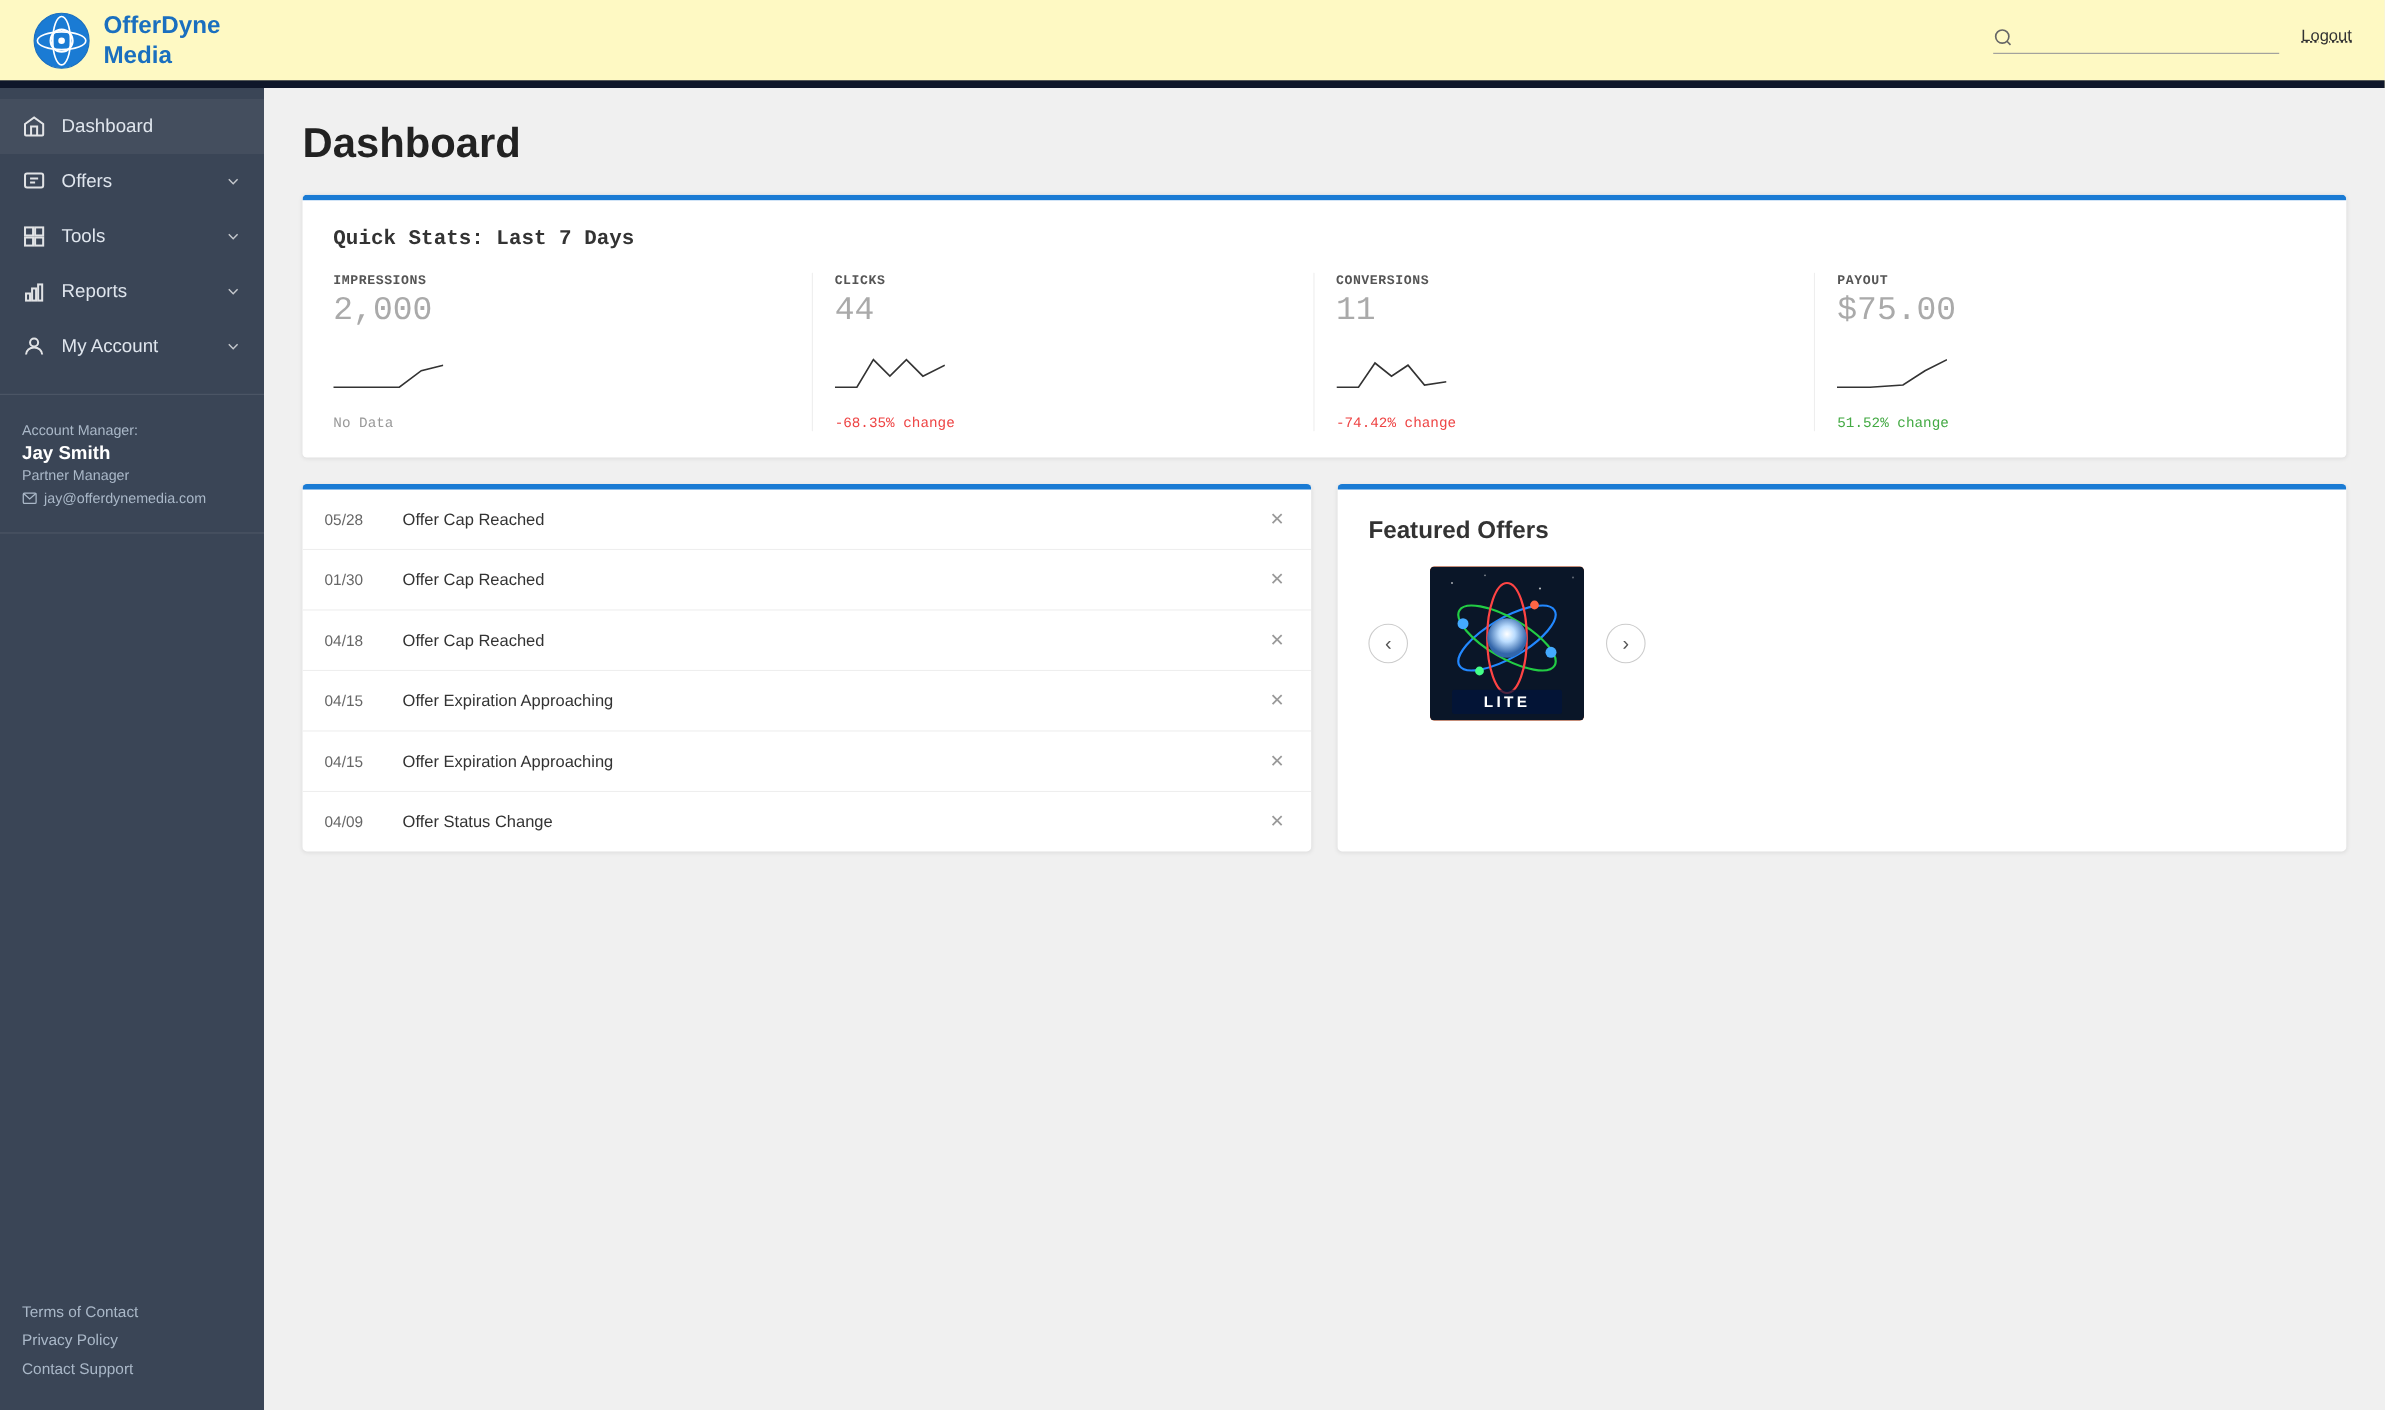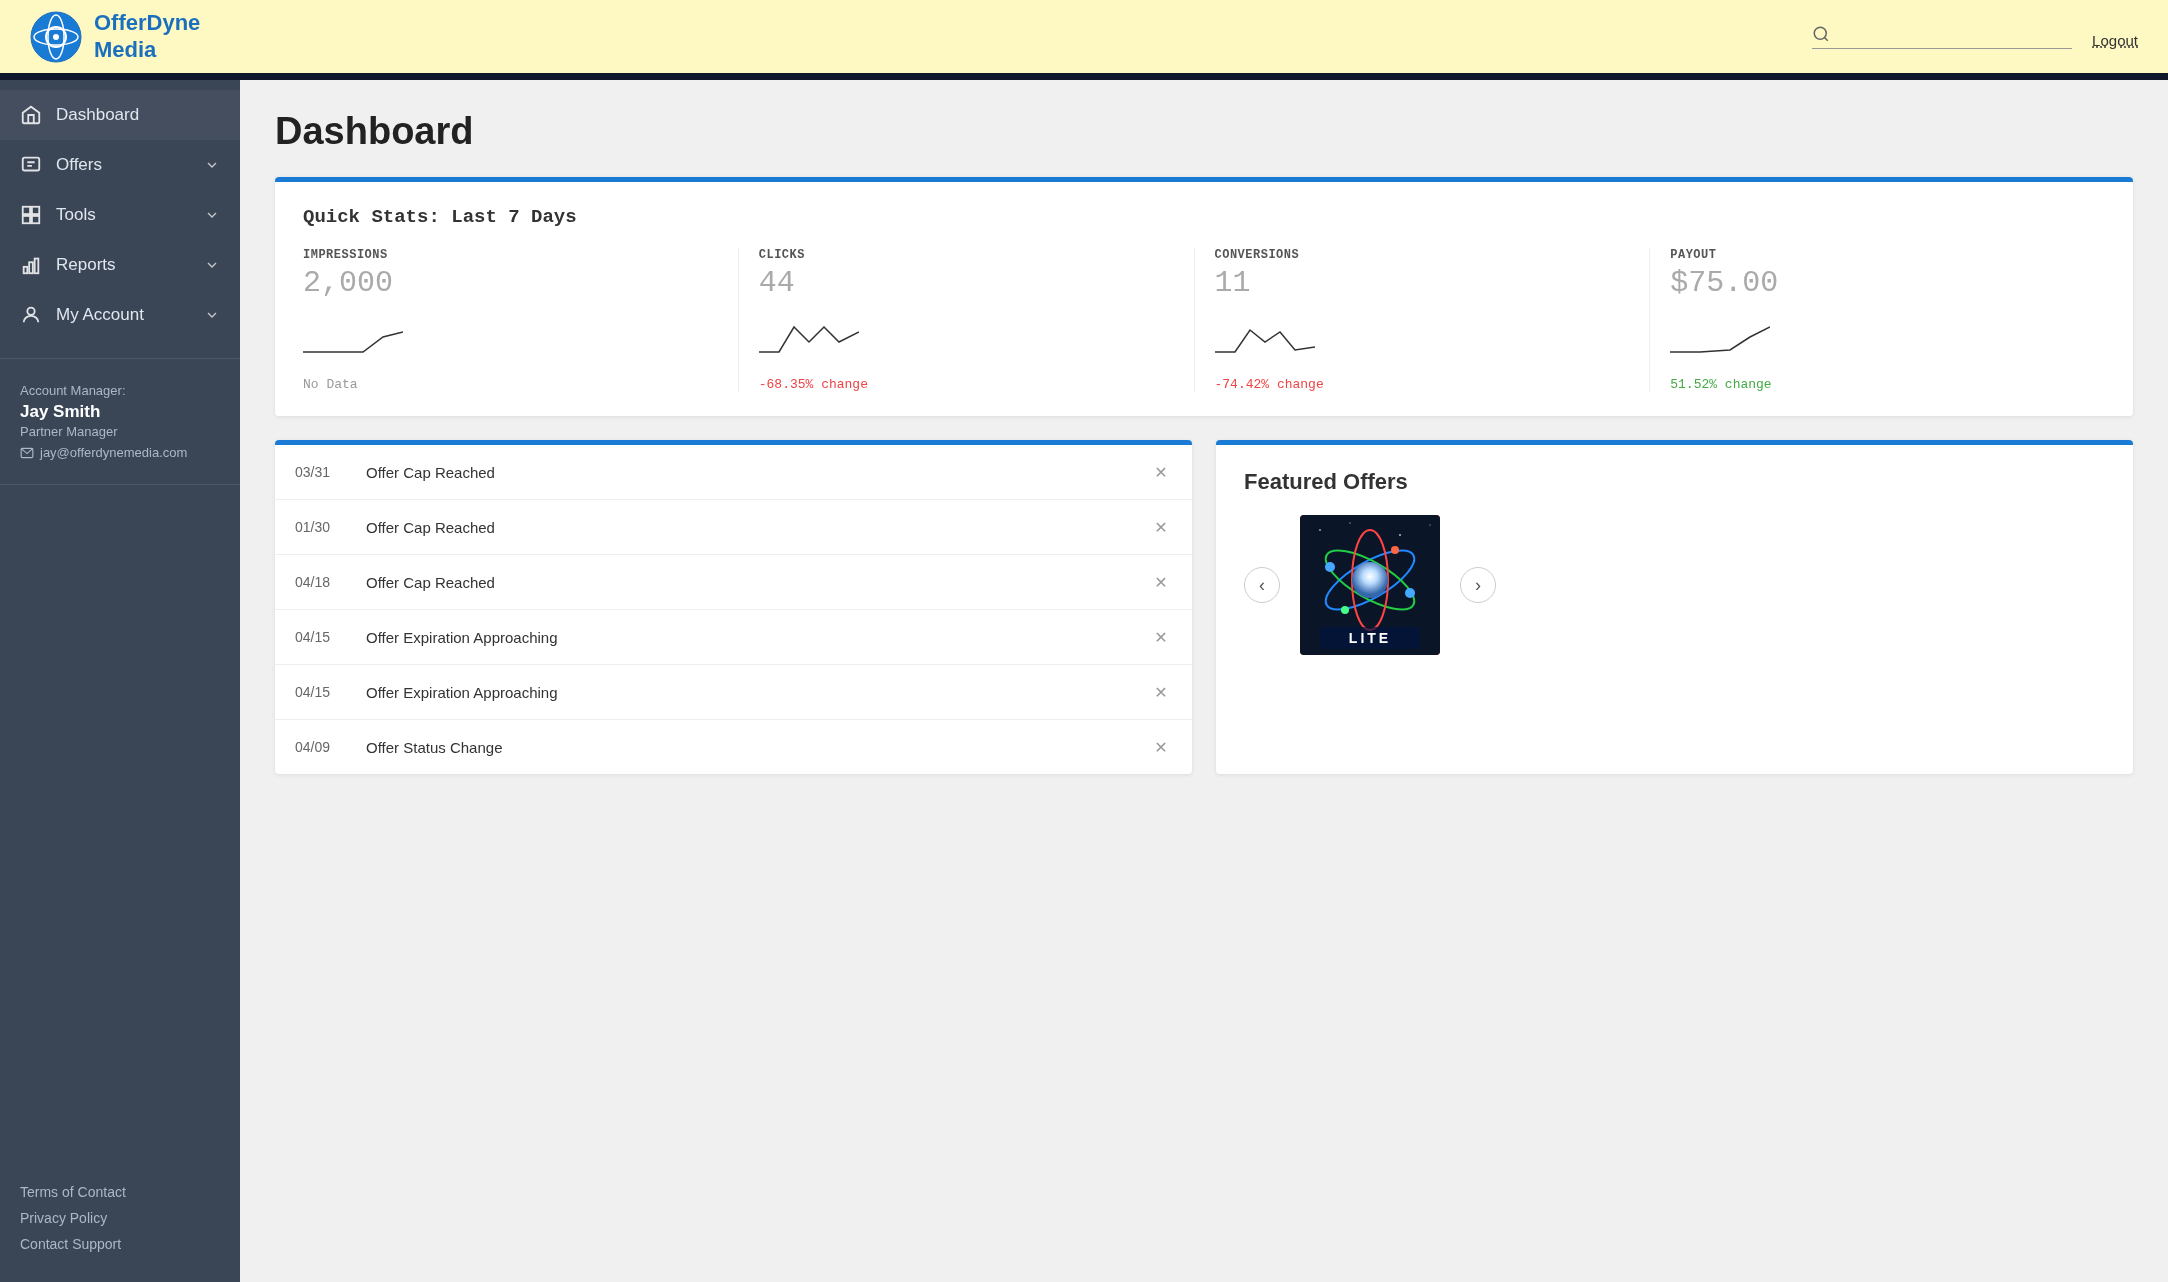--- a/index.html
+++ b/index.html
@@ -29,21 +29,21 @@
     .logo-text {
       font-size: 22px;
       font-weight: 700;
       color: #1a6fbf;
       line-height: 1.2;
     }
     .header-center {
       flex: 1;
       display: flex;
       justify-content: flex-end;
-      align-items: flex-end;
+      align-items: flex-start;
       gap: 20px;
     }
     .search-wrapper {
       display: flex;
       align-items: center;
       border-bottom: 1px solid #999;
       padding-bottom: 4px;
       width: 260px;
     }
     .search-icon-svg {
@@ -507,21 +507,21 @@
       </div>
     </div>
 
     <div class="bottom-grid">
 
       <div class="card notifications-card">
         <div class="card-top-bar"></div>
         <div>
 
           <div class="notification-row">
-            <span class="notif-date">03/31</span>
+            <span class="notif-date">05/28</span>
             <span class="notif-text">Offer Cap Reached</span>
             <button class="notif-close">✕</button>
           </div>
 
           <div class="notification-row">
             <span class="notif-date">01/30</span>
             <span class="notif-text">Offer Cap Reached</span>
             <button class="notif-close">✕</button>
           </div>
 

